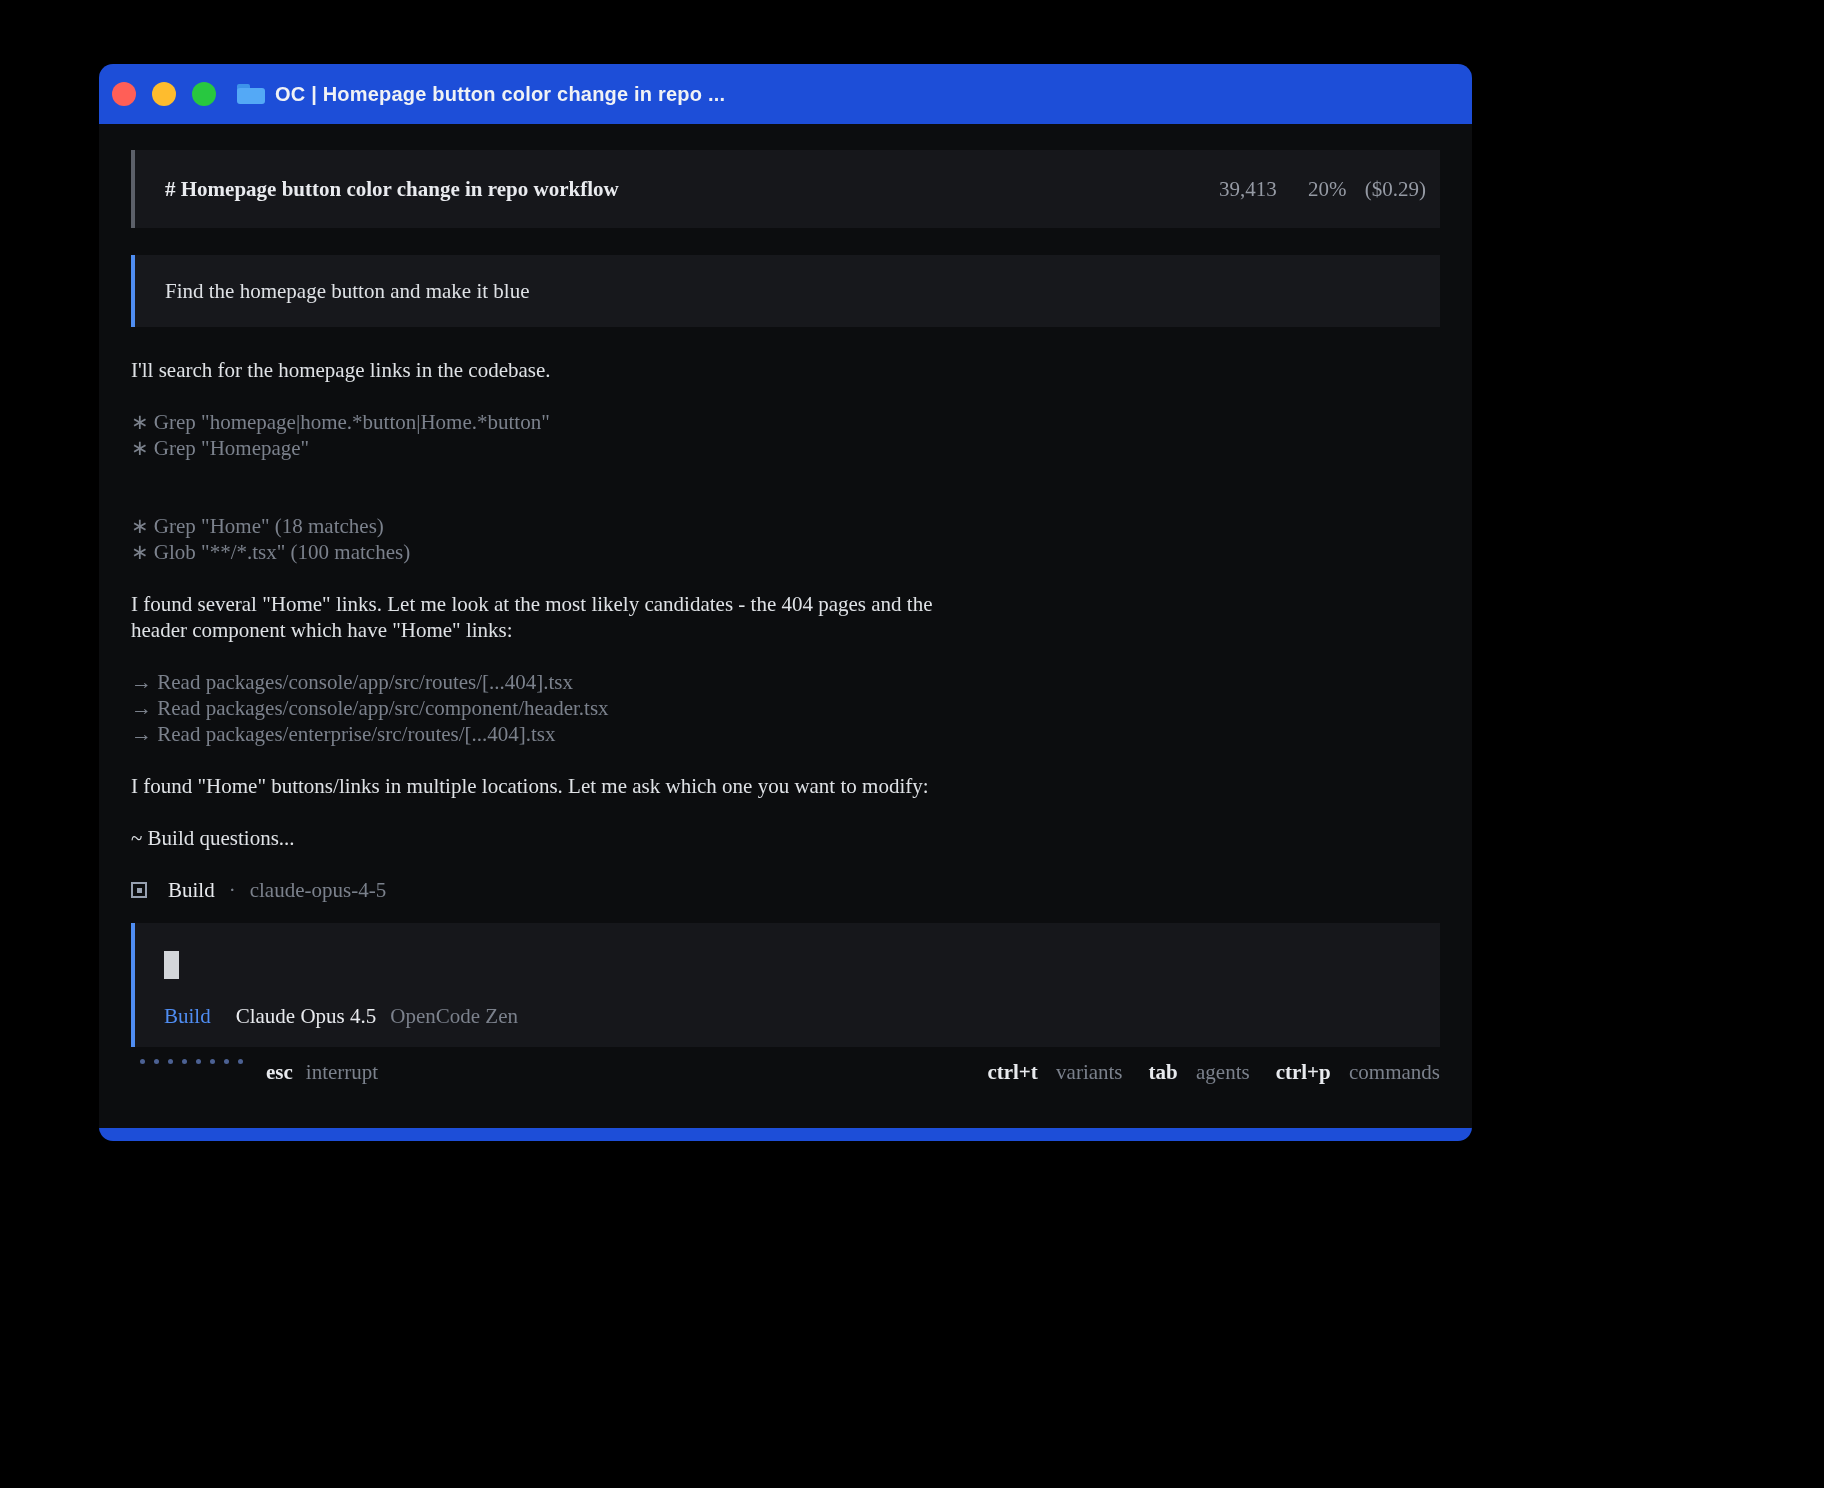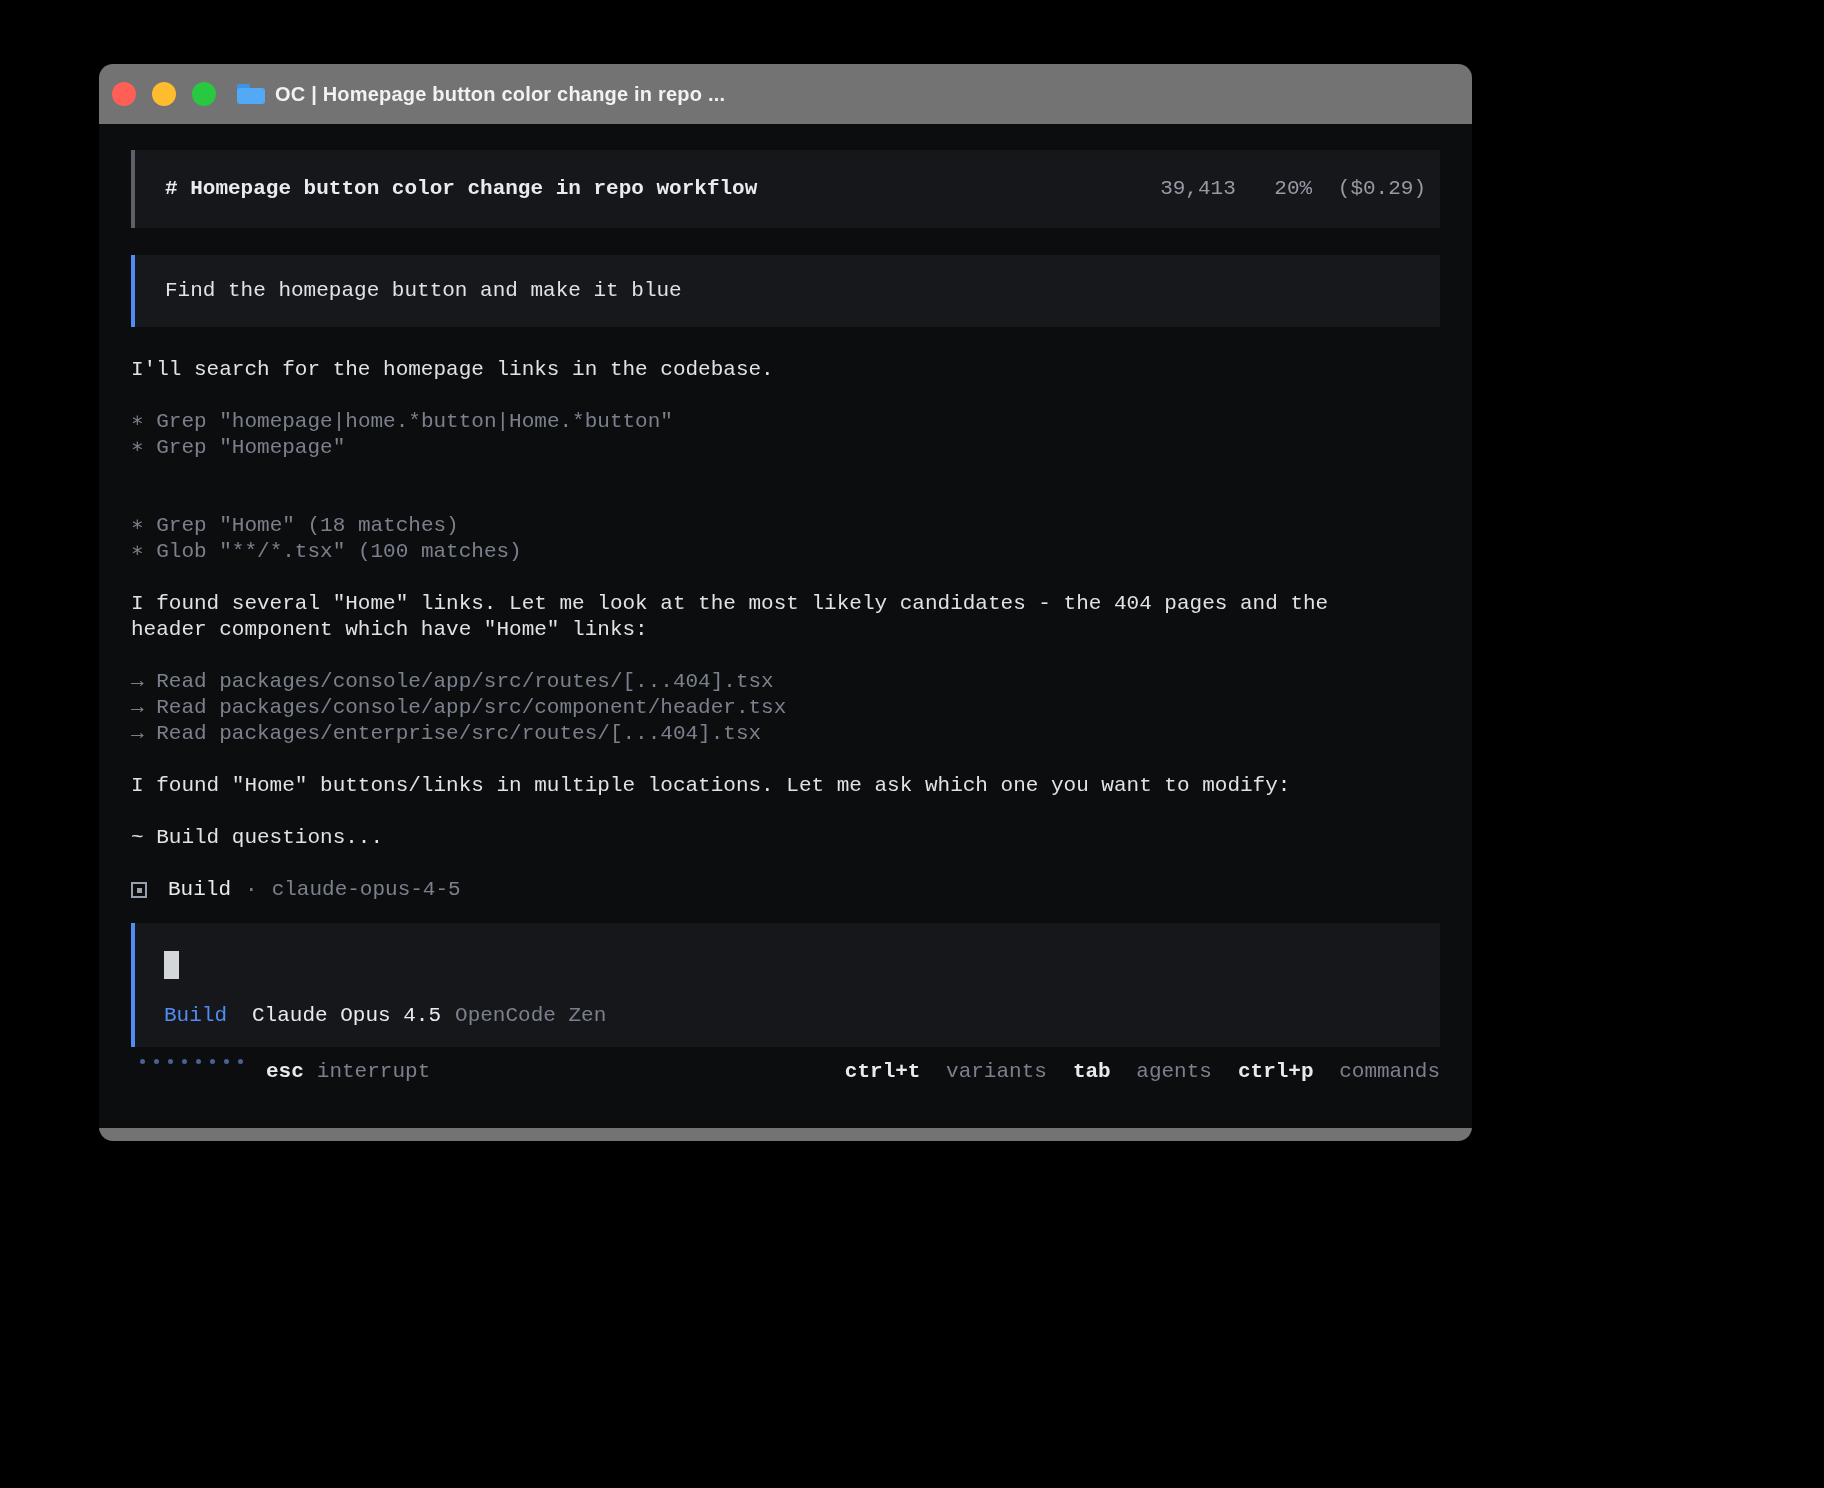--- a/index.html
+++ b/index.html
@@ -1,21 +1,21 @@
 <!DOCTYPE html>
 <html><head>
 <meta charset="utf-8">
 <style>
   * { margin:0; padding:0; box-sizing:border-box; }
   html,body { width:1824px; height:1488px; background:#000; overflow:hidden; }
   body { position:relative; }
 
   .window {
     position:absolute; left:99px; top:64px; width:1373px; height:1077px;
-    background:#737373; border-radius:14px; overflow:hidden;
+    background:#1d4ed8; border-radius:14px; overflow:hidden;
     box-shadow:0 25px 70px rgba(0,0,0,0.7);
   }
 
   
   .titlebar {
     height:60px; display:flex; align-items:center; padding:0 16px 0 13px;
     font-family:"Liberation Sans", sans-serif;
   }
   .lights { display:flex; gap:16px; align-items:center; }
   .light { width:24px; height:24px; border-radius:50%; display:block; }
@@ -25,21 +25,21 @@
   .folder { position:relative; width:28px; height:22px; margin-left:21px; flex:none; }
   .folder i { display:block; position:absolute; }
   .folder .tab { top:1px; left:0; width:13px; height:9px; background:#3d93ea; border-radius:2px; }
   .folder .fbody { top:5px; left:0; width:28px; height:16px; background:#54a9f6; border-radius:3px; }
   .window-title { margin-left:10px; font-size:20px; font-weight:bold; color:#f0f2f5; letter-spacing:0.2px; white-space:nowrap; }
 
   
   .terminal {
     position:absolute; left:0; right:0; top:60px; bottom:13px;
     background:#0c0d0f; padding:26px 32px 8px;
-    font-family:Liberation Mono, monospace; font-size:21px; line-height:26px;
+    font-family:Liberation Serif, serif; font-size:21px; line-height:26px;
     color:#dfe2e6; overflow:hidden;
   }
 
   .block { border-left:4px solid #5c6069; background:#16171b; }
 
   .session-header { display:flex; justify-content:space-between; align-items:center; padding:26px 14px 26px 30px; }
   .sh-title { font-weight:bold; color:#e9ebef; white-space:nowrap; }
   .sh-stats { color:#959aa4; white-space:nowrap; }
   .m26 { margin-left:26px; }
   .m13 { margin-left:13px; }

